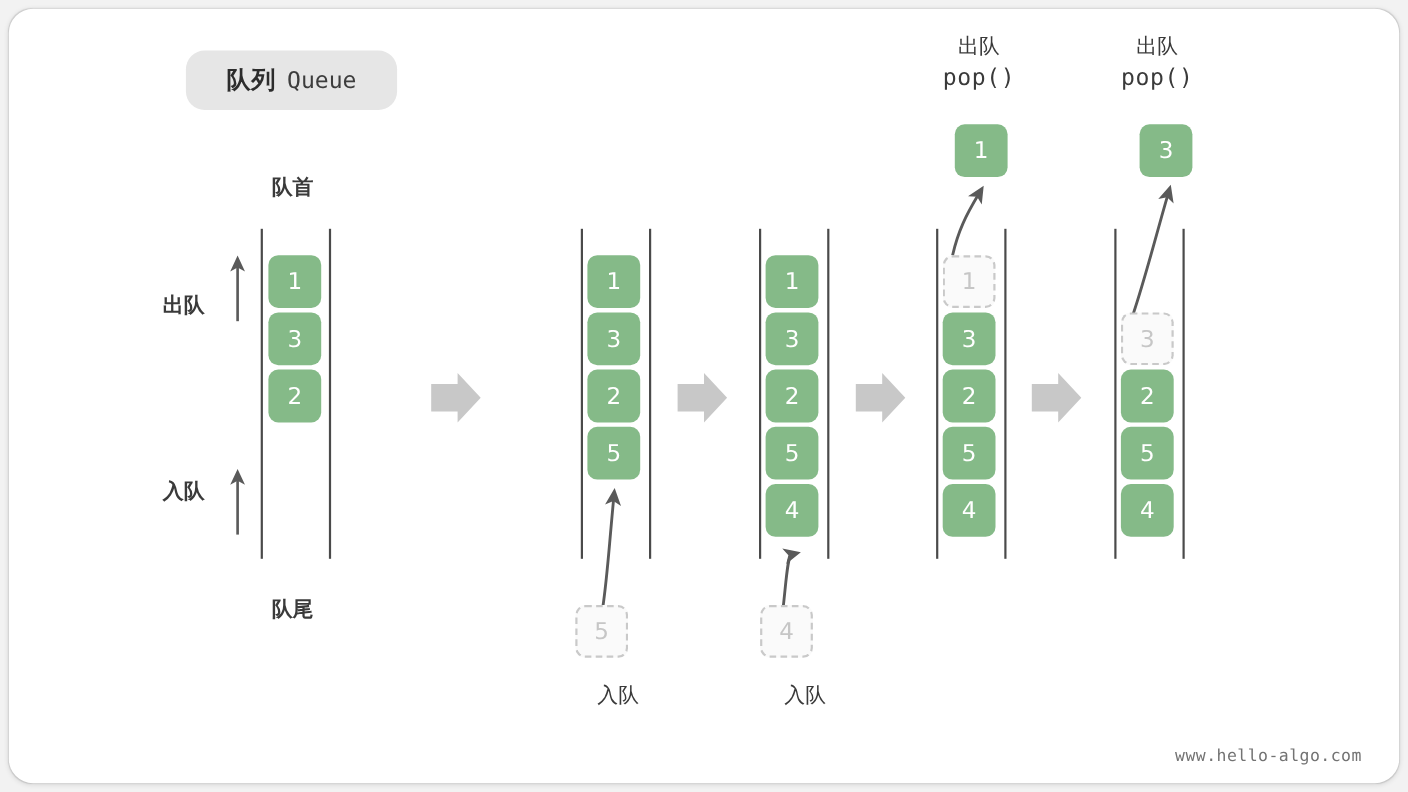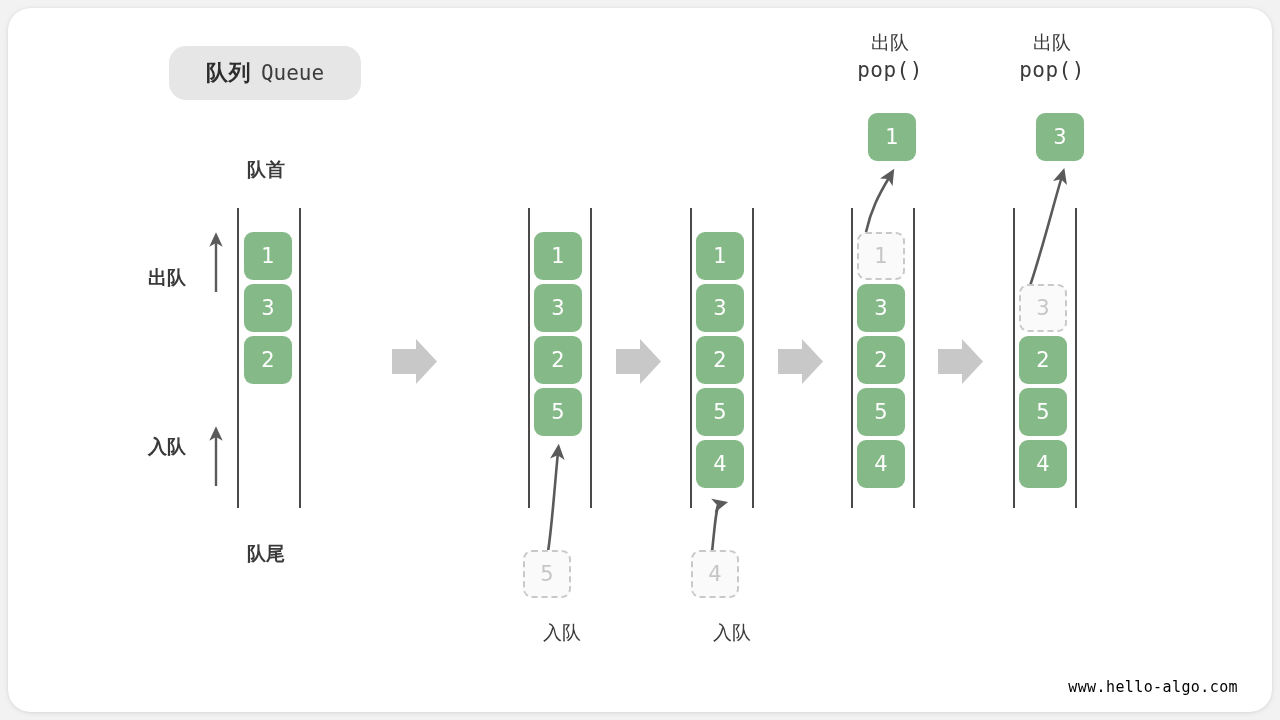--- a/index.html
+++ b/index.html
@@ -134,21 +134,21 @@
     pointer-events: none;
   }
 
   
   .watermark {
     position: absolute;
     right: 42px;
     bottom: 24px;
     font-family: "DejaVu Sans Mono", monospace;
     font-size: 15px;
-    color: #000000;
+    color: #737373;
     letter-spacing: 0.4px;
   }
 </style>
 </head>
 <body>
 
 <div id="canvas">
   <div class="card"></div>
 
   <div class="title-chip">

